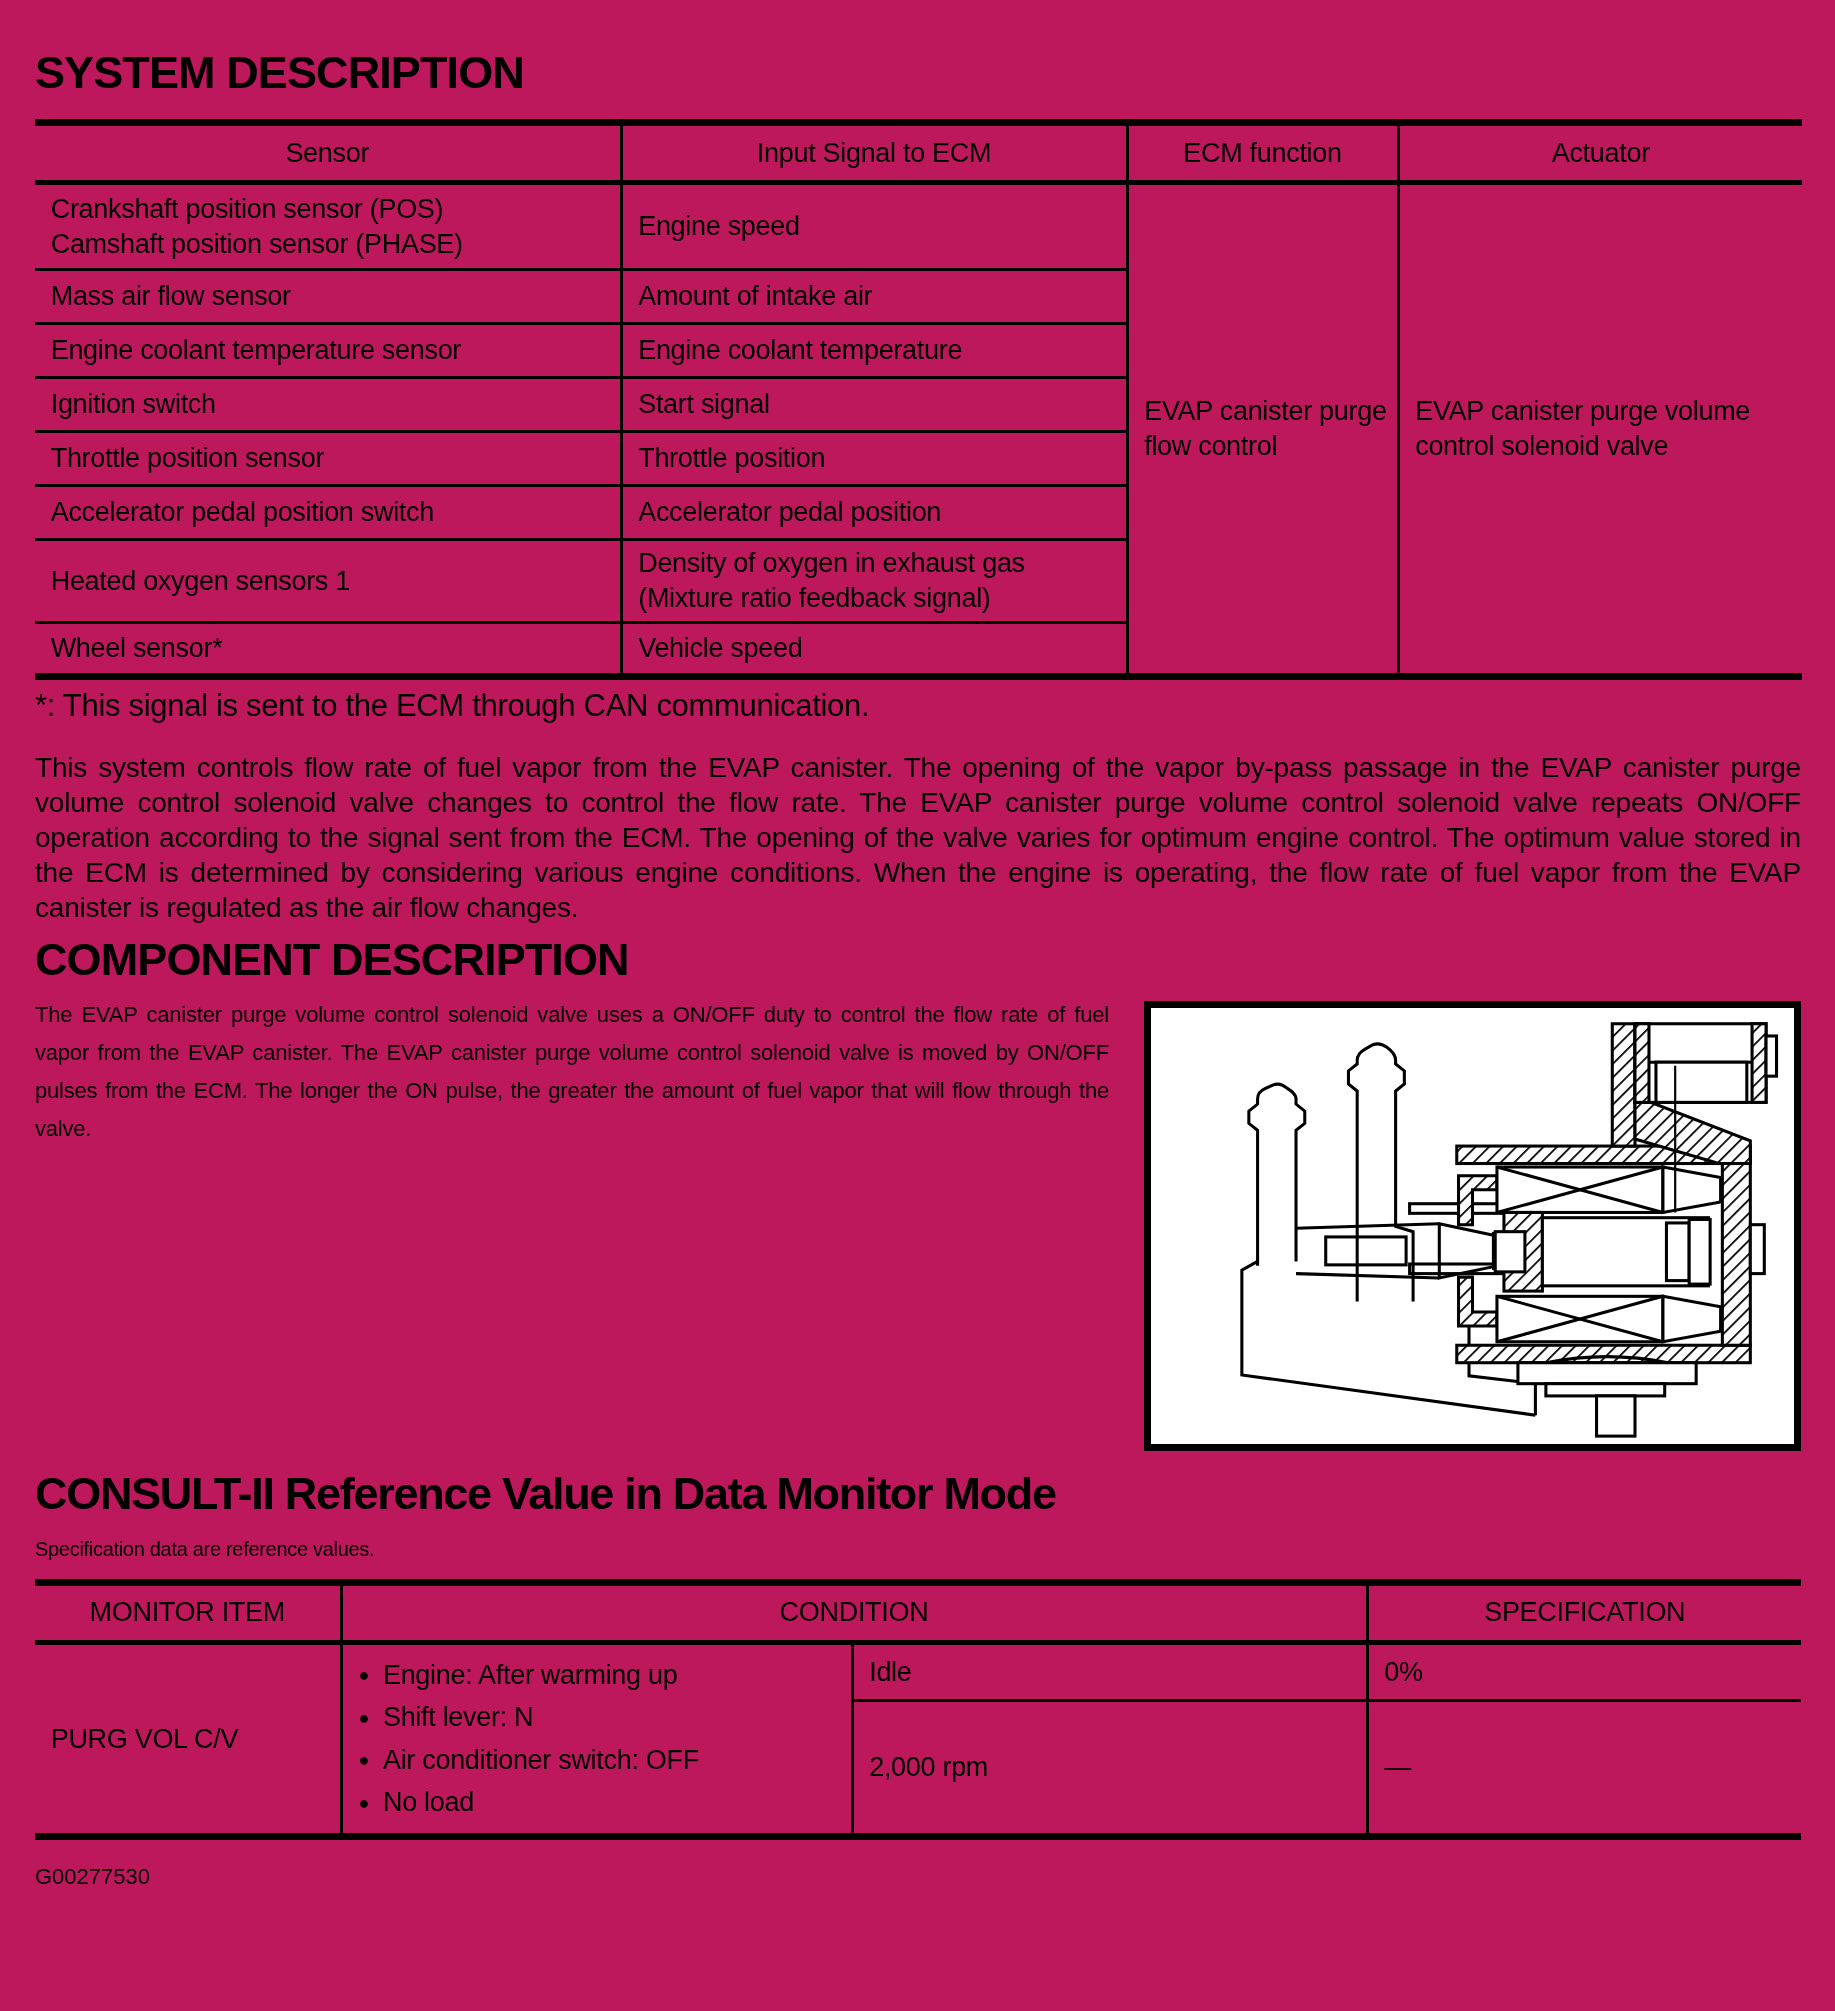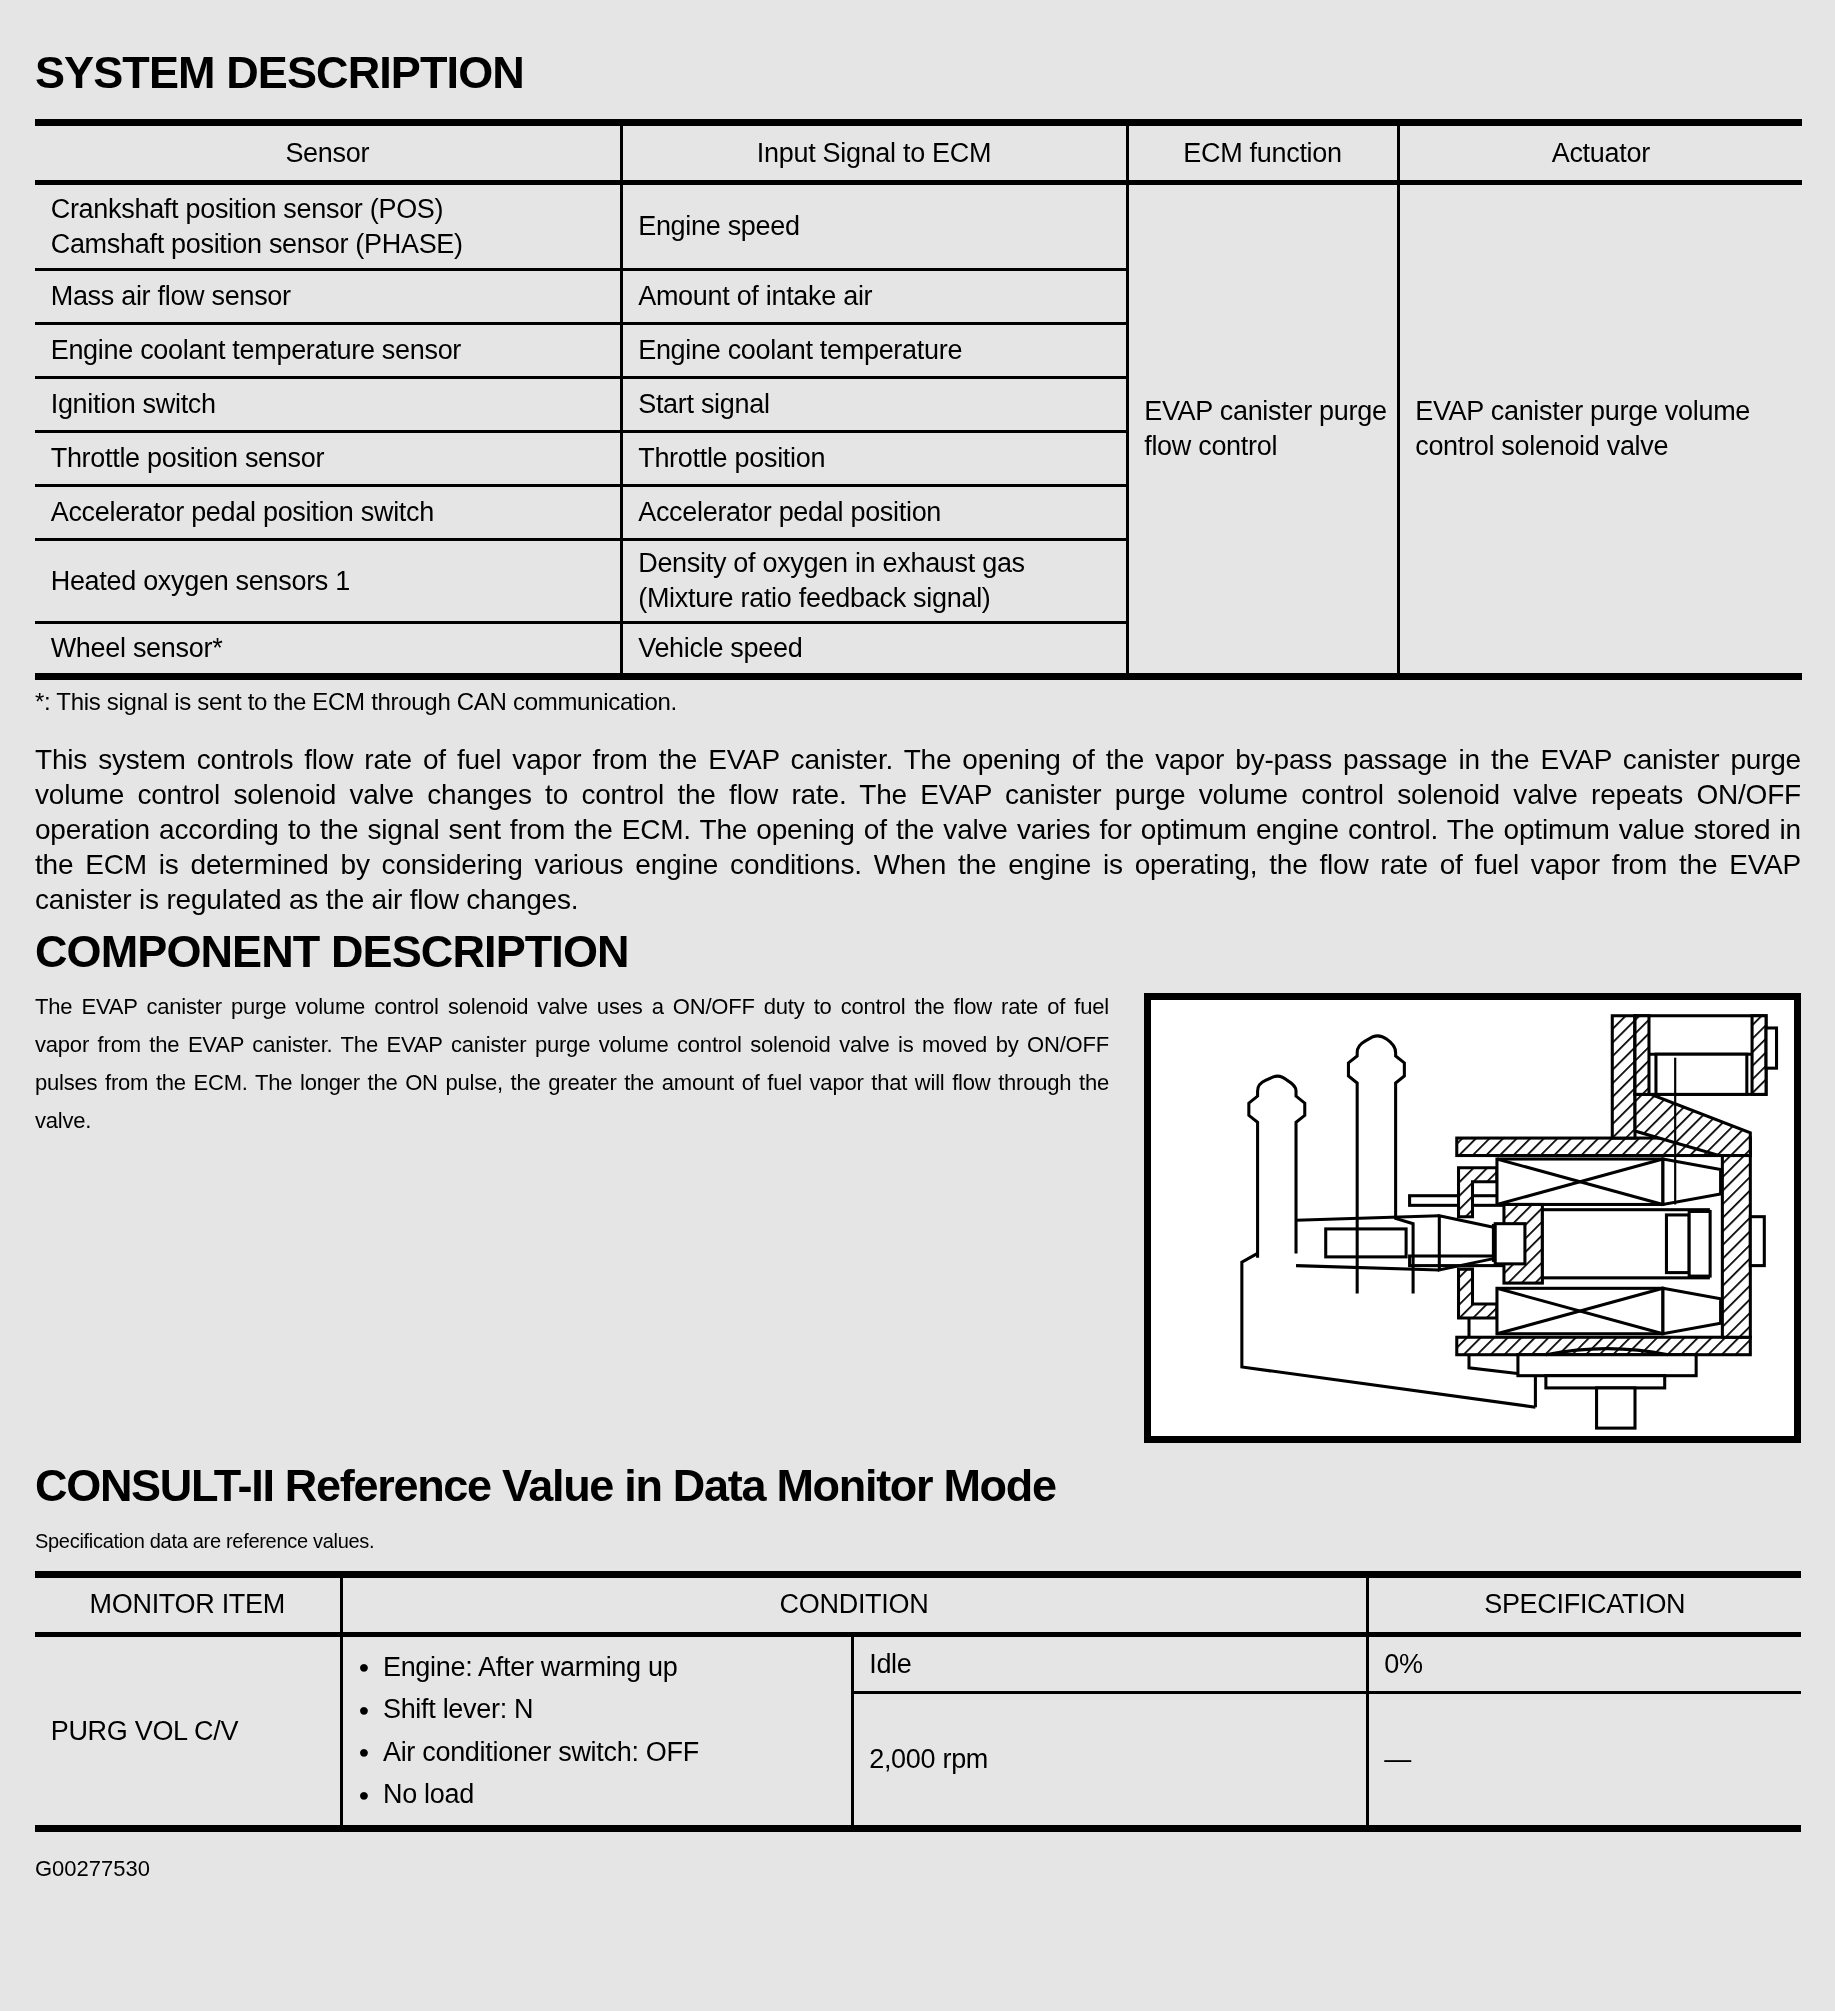--- a/index.html
+++ b/index.html
@@ -1,19 +1,19 @@
 <!DOCTYPE html>
 <html style="font-size:14px"><head>
 <meta charset="utf-8">
 <style>
   html,body{margin:0;padding:0;background:#888;}
   .page{
     position:relative;
     width:1836px;height:2011px;
-    background:#e5e5e5;color:#000;
+    background:#be185d;color:#000;
     font-family:"Liberation Sans","DejaVu Sans",sans-serif;
     box-sizing:border-box;
     padding:0 35px;
     overflow:hidden;
   }
   .h-section{
     font-size:45px;font-weight:bold;line-height:1.05;
     letter-spacing:-0.9px;margin:0;
   }
   #sys-title{padding-top:49px;}
@@ -34,21 +34,21 @@
     border-bottom:3.5px solid #000;
     padding:5.2px 8.7px 5.2px 15.7px;
     line-height:1.28;
   }
   td.vd, th.vd{border-left:3.5px solid #000;}
   td.nobb{border-bottom:none;}
   tr.r1{height:87px;}
   tr.rr{height:54px;}
   tr.r7{height:80px;}
   
-  .footnote{margin-top:8.7px;font-size:24px;letter-spacing:-0.3px;}
+  .footnote{margin-top:8.7px;font-size:31px;letter-spacing:-0.3px;}
   .para{
     margin-top:26px;font-size:28px;line-height:35px;
     text-align:justify;letter-spacing:-0.2px;
   }
   #comp-title{margin-top:11px;}
   .comp-row{display:flex;align-items:flex-start;margin-top:12.2px;}
   .comp-para{
     width:1074px;font-size:22px;line-height:38px;
     text-align:justify;letter-spacing:-0.2px;flex:none;
   }

